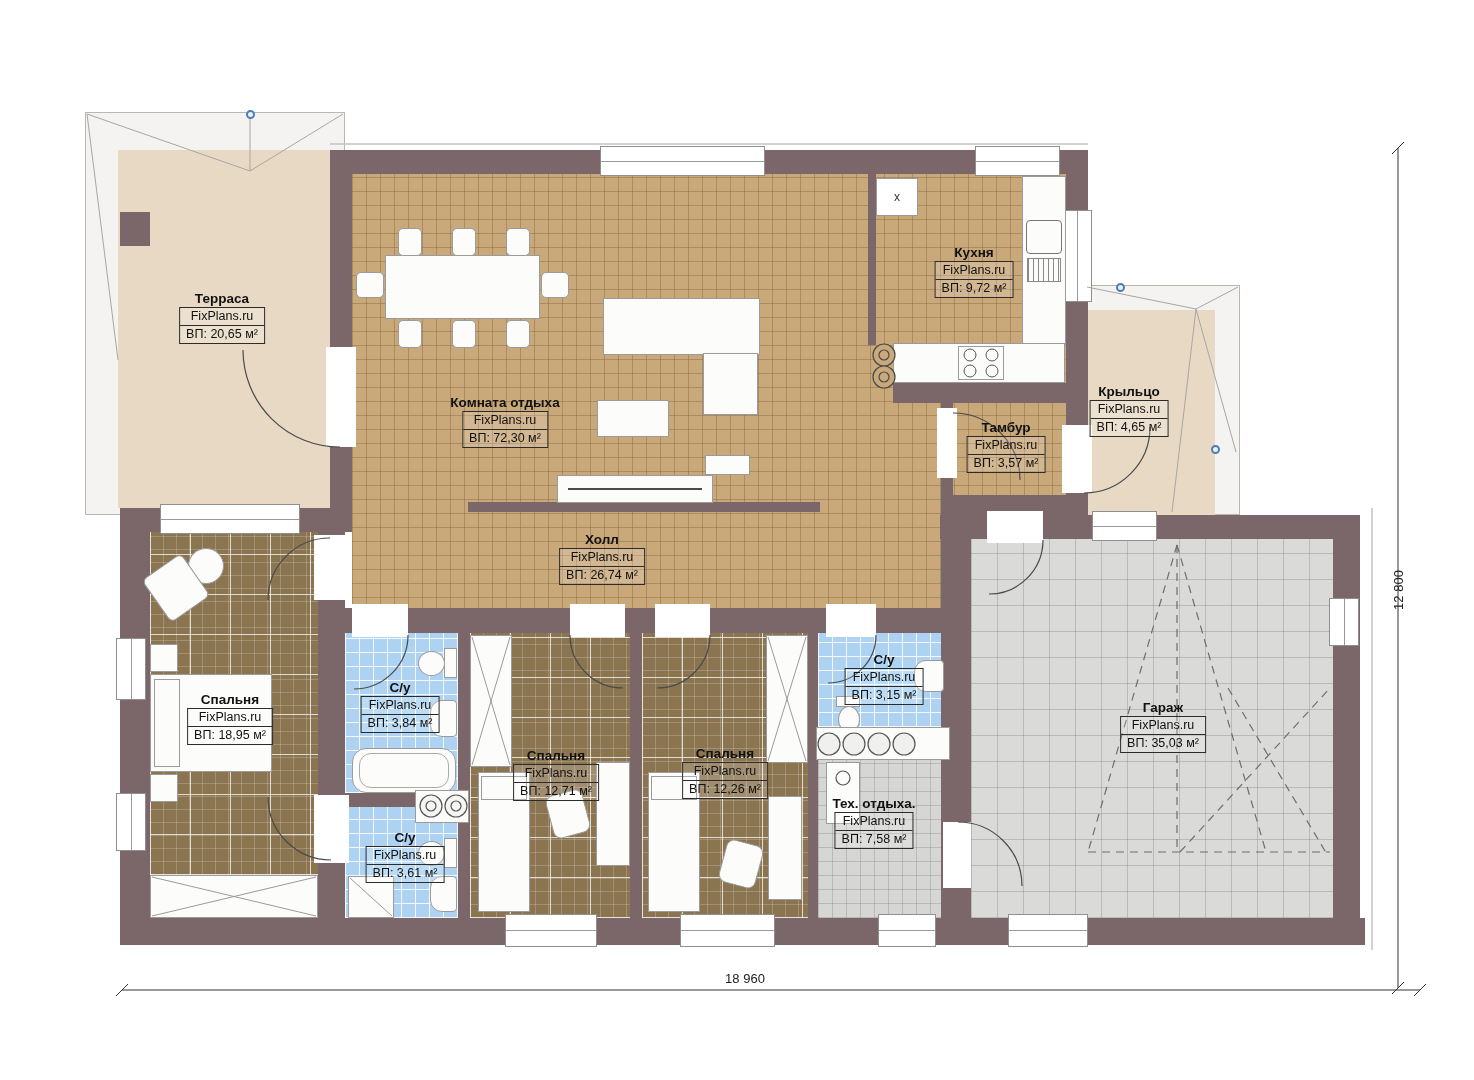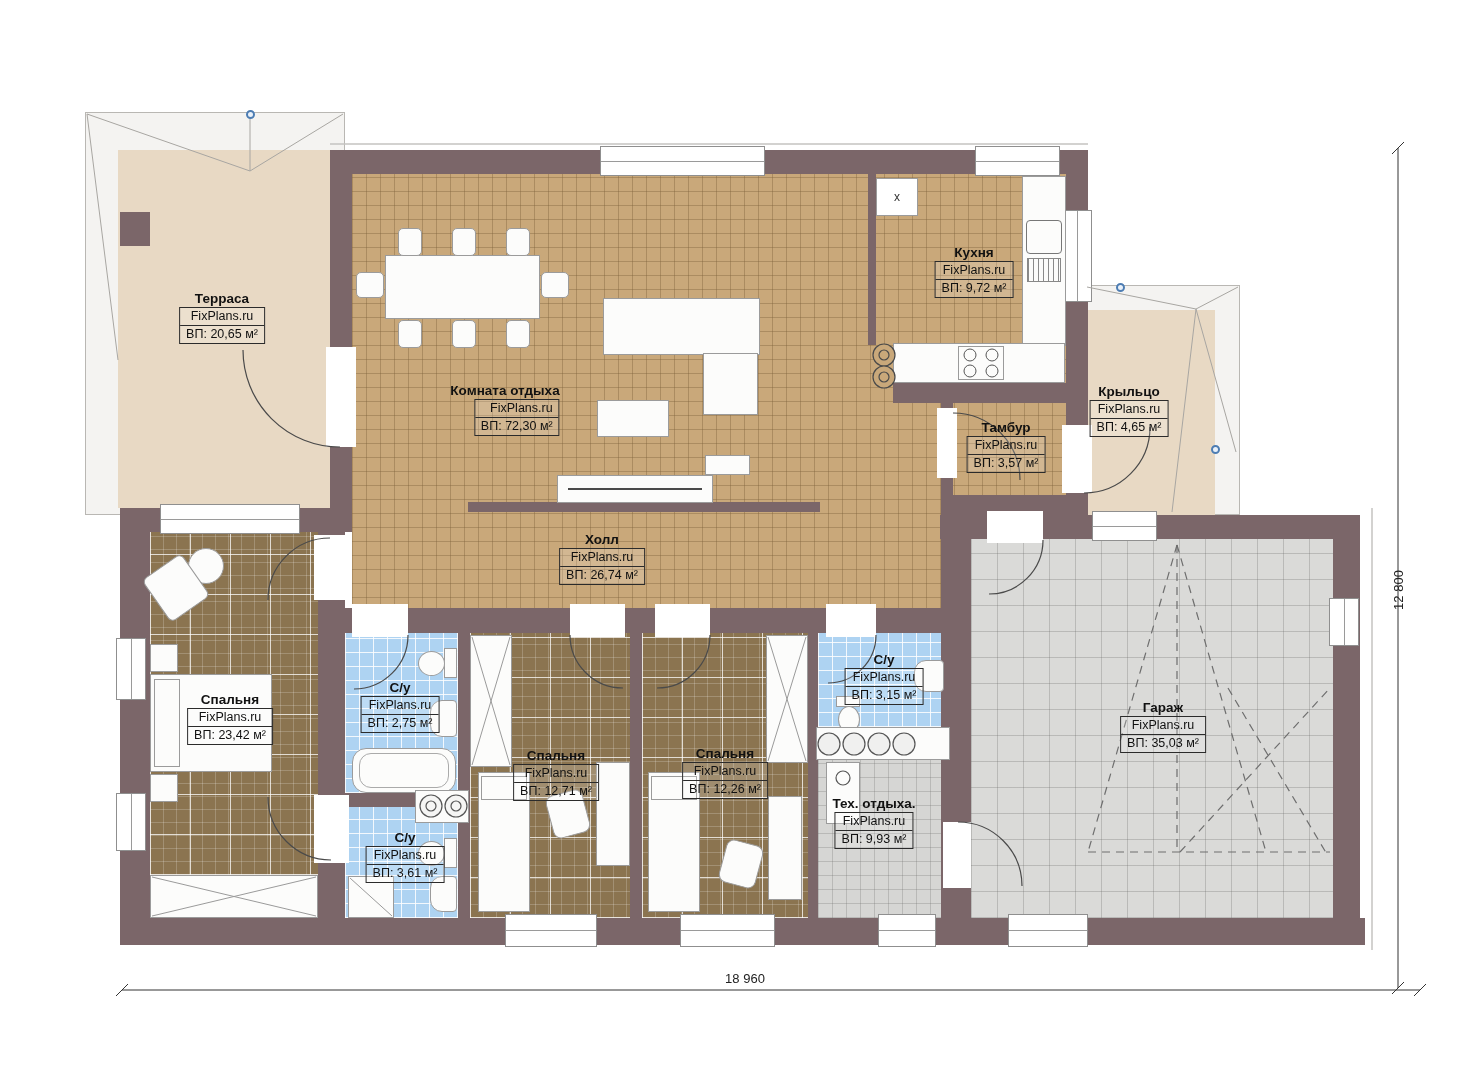--- a/index.html
+++ b/index.html
@@ -282,21 +282,21 @@
     </g>
   </svg>
 
   <div class="rl" style="left:222px;top:291px;">
     <div class="rl-name">Терраса</div>
     <div class="rl-table">
       <div class="rl-row">FixPlans.ru</div>
       <div class="rl-row">ВП: 20,65 м²</div>
     </div>
   </div>
-  <div class="rl" style="left:505px;top:383px;text-align:right;">
+  <div class="rl" style="left:505px;top:395px;">
     <div class="rl-name">Комната отдыха</div>
     <div class="rl-table">
       <div class="rl-row">FixPlans.ru</div>
       <div class="rl-row">ВП: 72,30 м²</div>
     </div>
   </div>
   <div class="rl" style="left:974px;top:245px;">
     <div class="rl-name">Кухня</div>
     <div class="rl-table">
       <div class="rl-row">FixPlans.ru</div>
@@ -321,28 +321,28 @@
     <div class="rl-name">Холл</div>
     <div class="rl-table">
       <div class="rl-row">FixPlans.ru</div>
       <div class="rl-row">ВП: 26,74 м²</div>
     </div>
   </div>
   <div class="rl" style="left:230px;top:692px;">
     <div class="rl-name">Спальня</div>
     <div class="rl-table">
       <div class="rl-row">FixPlans.ru</div>
-      <div class="rl-row">ВП: 23,42 м²</div>
+      <div class="rl-row">ВП: 18,95 м²</div>
     </div>
   </div>
   <div class="rl" style="left:400px;top:680px;">
     <div class="rl-name">С/у</div>
     <div class="rl-table">
       <div class="rl-row">FixPlans.ru</div>
-      <div class="rl-row">ВП: 2,75 м²</div>
+      <div class="rl-row">ВП: 3,84 м²</div>
     </div>
   </div>
   <div class="rl" style="left:405px;top:830px;">
     <div class="rl-name">С/у</div>
     <div class="rl-table">
       <div class="rl-row">FixPlans.ru</div>
       <div class="rl-row">ВП: 3,61 м²</div>
     </div>
   </div>
   <div class="rl" style="left:556px;top:748px;">
@@ -363,21 +363,21 @@
     <div class="rl-name">С/у</div>
     <div class="rl-table">
       <div class="rl-row">FixPlans.ru</div>
       <div class="rl-row">ВП: 3,15 м²</div>
     </div>
   </div>
   <div class="rl" style="left:874px;top:796px;">
     <div class="rl-name">Тех. отдыха.</div>
     <div class="rl-table">
       <div class="rl-row">FixPlans.ru</div>
-      <div class="rl-row">ВП: 9,93 м²</div>
+      <div class="rl-row">ВП: 7,58 м²</div>
     </div>
   </div>
   <div class="rl" style="left:1163px;top:700px;">
     <div class="rl-name">Гараж</div>
     <div class="rl-table">
       <div class="rl-row">FixPlans.ru</div>
       <div class="rl-row">ВП: 35,03 м²</div>
     </div>
   </div>
 

